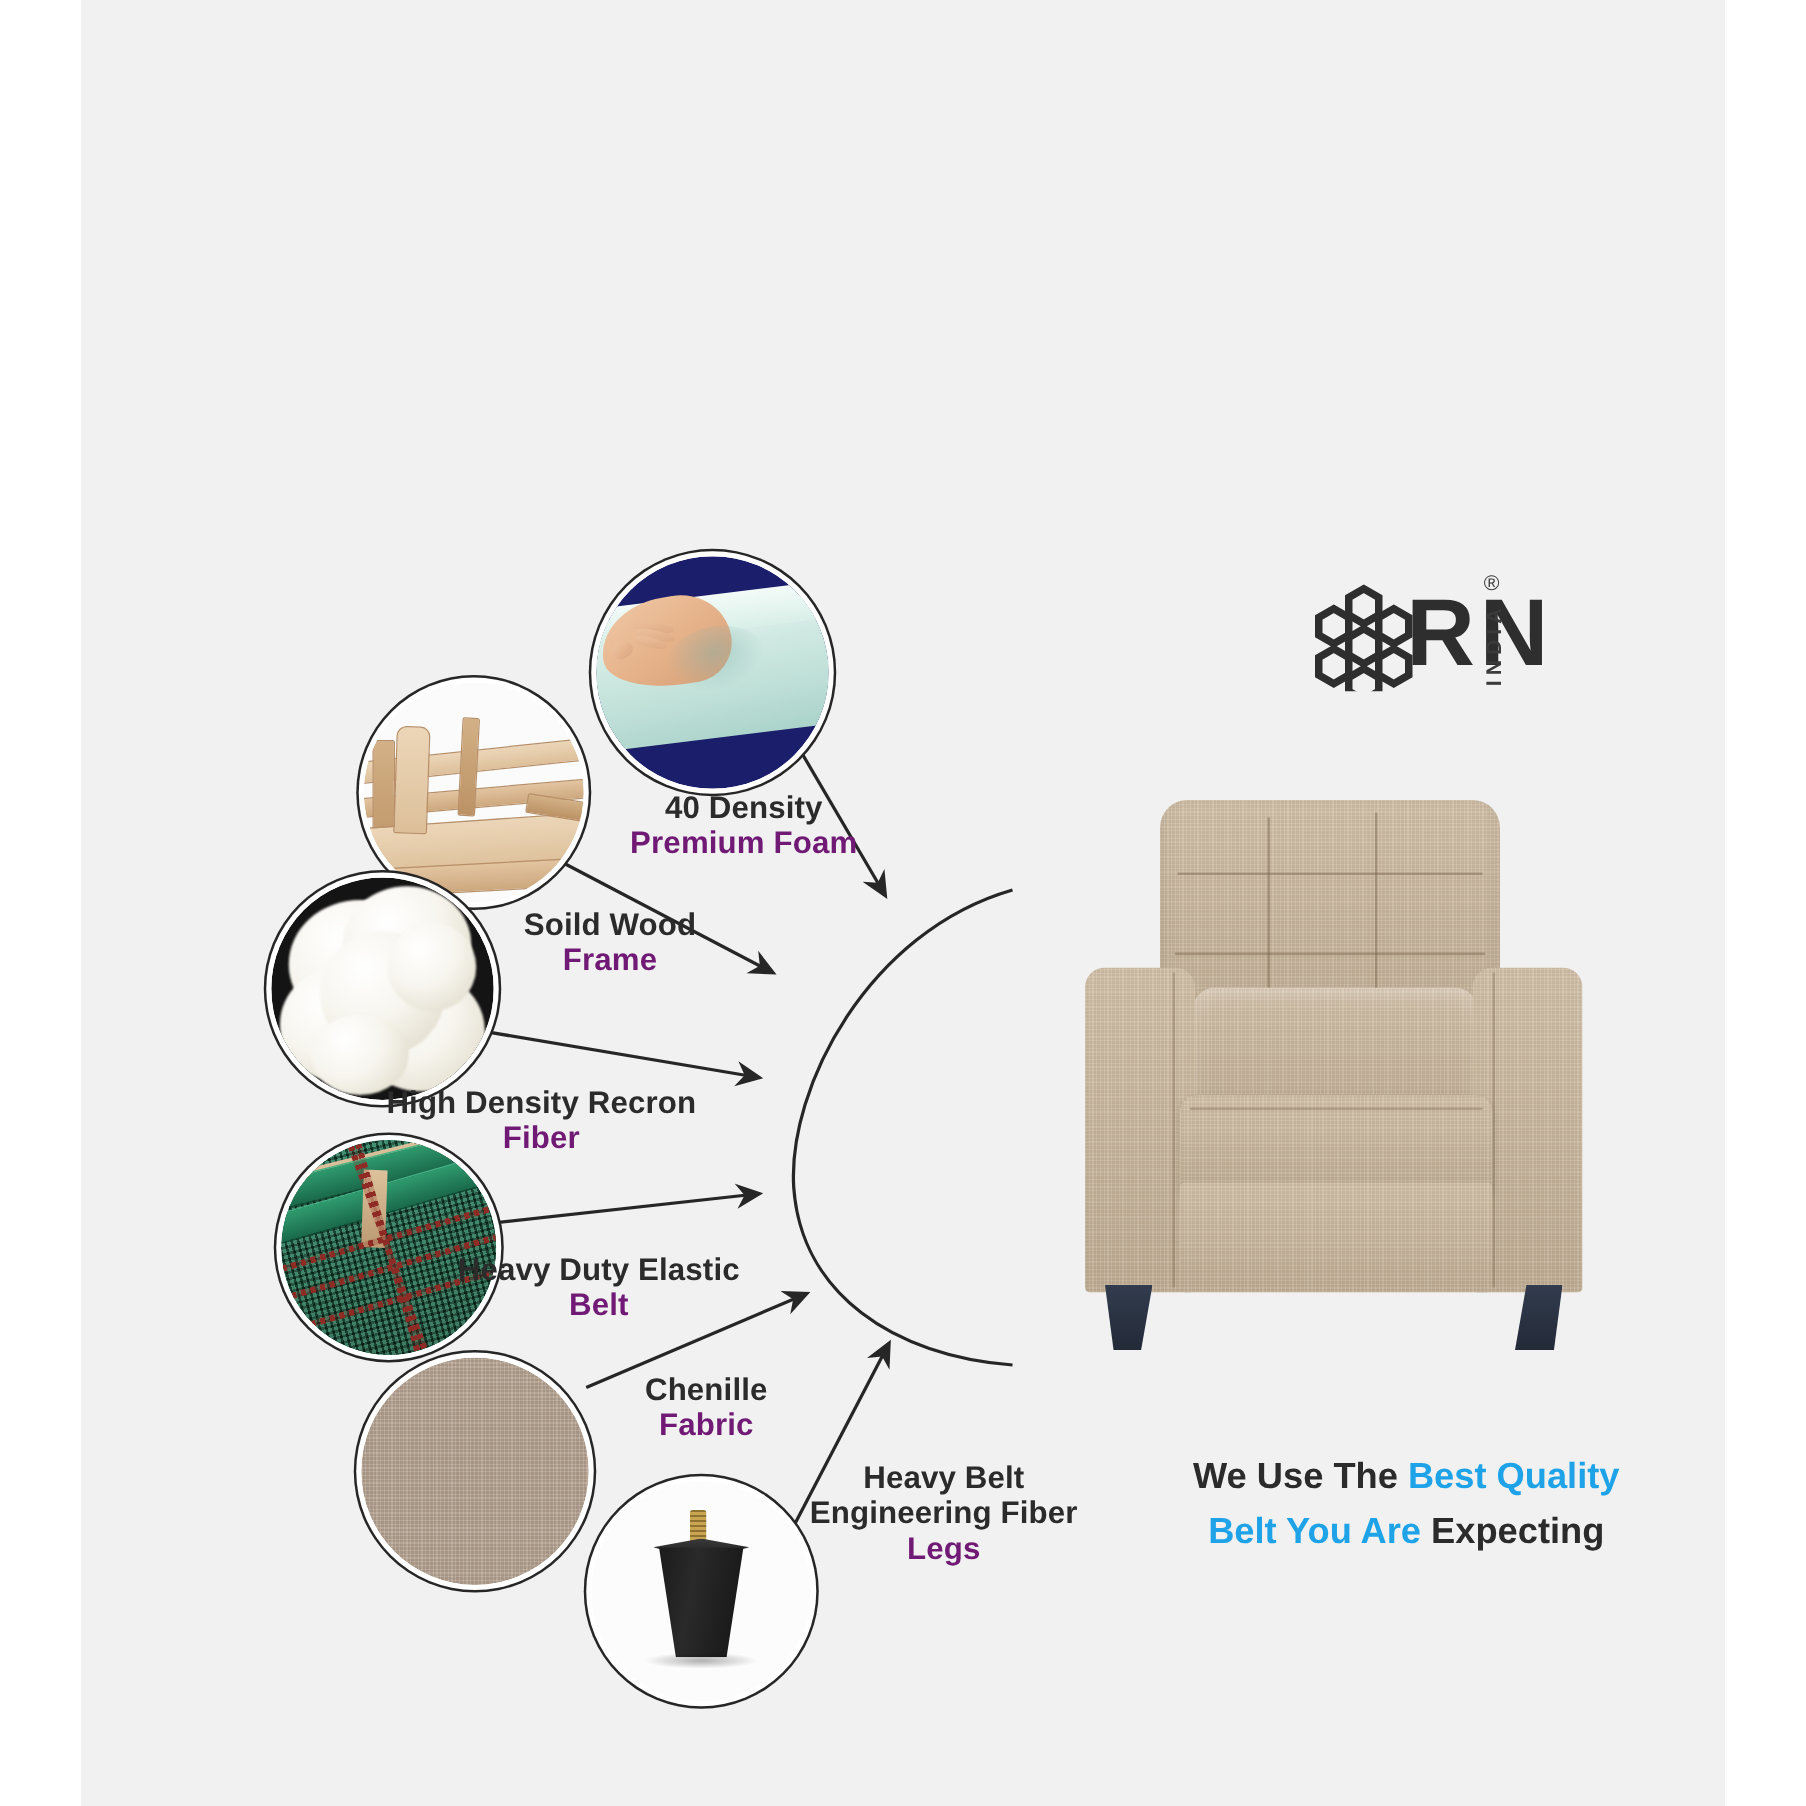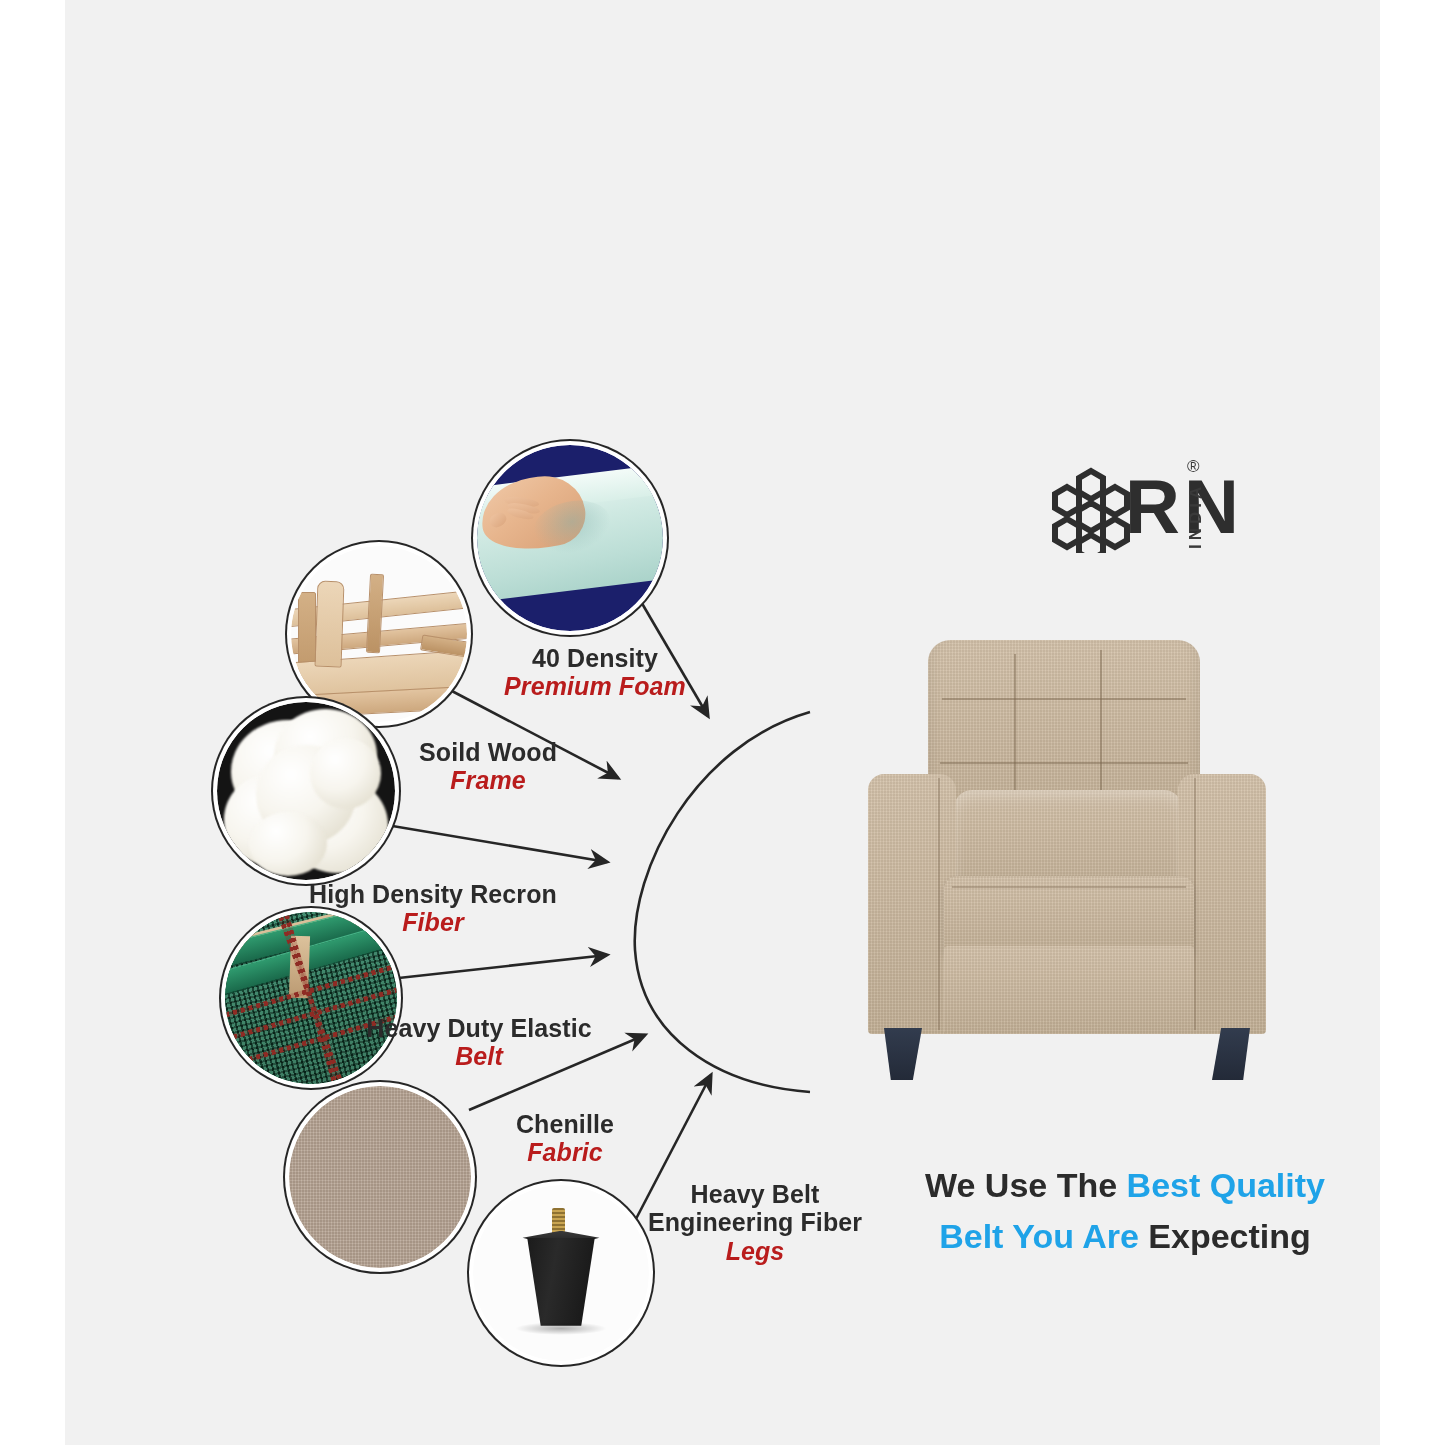--- a/index.html
+++ b/index.html
@@ -76,22 +76,22 @@
      background:linear-gradient(180deg,#3a3a3a,#1b1b1b);
      clip-path:polygon(8% 40%,50% 0,92% 40%,50% 100%);}
   .leg-bolt{position:absolute;left:45%;top:13%;width:7%;height:16%;
      background:repeating-linear-gradient(0deg,#c9a552 0 2px,#8f7232 2px 4px);border-radius:2px;}
   .leg-shadow{position:absolute;left:24%;top:78%;width:52%;height:7%;border-radius:50%;
      background:radial-gradient(ellipse,rgba(0,0,0,.30),rgba(0,0,0,0) 70%);}
 
   
   .label{position:absolute;font-weight:bold;line-height:1.13;color:#2b2b2b;
          font-size:25px;letter-spacing:.1px;white-space:nowrap;}
-  .label .blue{color:#b91c1c;display:block;font-style:italic;}
-  .lbl-c{text-align:center;margin-top:12px;}
+  .label .blue{color:#701a75;display:block;}
+  .lbl-c{text-align:center;}
 
   
   #arrows{position:absolute;left:0;top:0;width:1315px;height:1445px;pointer-events:none;}
 
   
   #logo{position:absolute;left:860px;top:455px;width:330px;height:105px;}
   .logo-word{position:absolute;left:0;top:8px;font-size:76px;font-weight:bold;
      letter-spacing:4px;color:#2e2e2e;font-family:"Liberation Sans",sans-serif;}
   #hex-cluster{position:absolute;left:120px;top:10px;width:92px;height:88px;}
   #india{position:absolute;left:255px;top:14px;width:26px;height:86px;}
@@ -119,21 +119,21 @@
   #seat{left:84px;top:236px;width:250px;height:84px;border-radius:14px;
         box-shadow:0 3px 6px rgba(0,0,0,.12);}
   #base{left:84px;top:306px;width:250px;height:88px;border-radius:4px;}
   .legc{position:absolute;background:linear-gradient(180deg,#323c4e,#232a38);}
   #legL{left:24px;top:388px;width:38px;height:52px;clip-path:polygon(0 0,100% 0,76% 100%,18% 100%);}
   #legR{left:352px;top:388px;width:38px;height:52px;clip-path:polygon(24% 0,100% 0,82% 100%,0 100%);}
   .seam{position:absolute;background:rgba(120,100,76,.35);}
 
   
   #tagline{position:absolute;left:820px;top:1160px;width:480px;text-align:center;
-     font-size:34px;font-weight:bold;line-height:1.5;color:#2b2b2b;}
+     font-size:29px;font-weight:bold;line-height:1.5;color:#2b2b2b;}
   #tagline .blue{color:#1fa3e8;}
 </style>
 </head>
 <body>
 
 <div id="stage">
   <div id="canvas">
 
     <svg id="arrows" viewBox="0 0 1315 1445">
       <defs>

